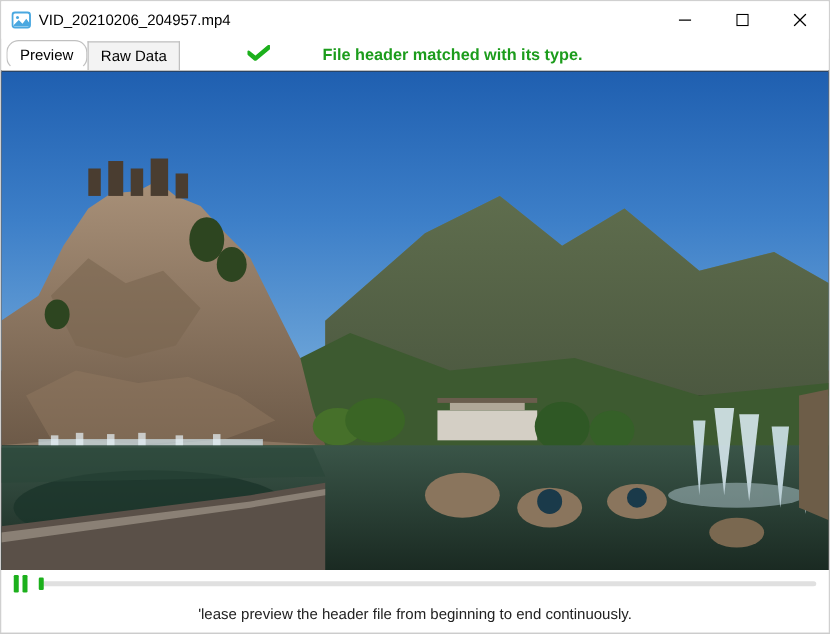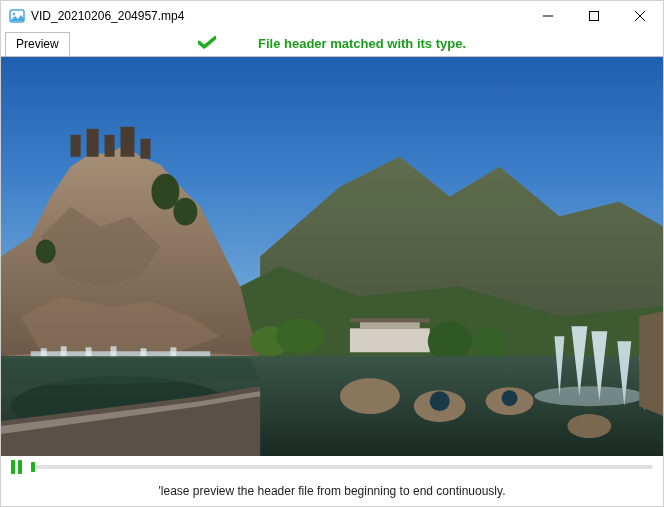--- a/index.html
+++ b/index.html
@@ -59,20 +59,21 @@
     background: #fff;
     border: 1px solid #c0c0c0;
     border-bottom: none;
     cursor: pointer;
     position: relative;
     top: 1px;
   }
   .tab.active {
     border-bottom: 1px solid #fff;
     z-index: 2;
+    border-radius: 10px;
   }
   .tab:not(.active) {
     background: #f3f3f3;
   }
   .status-area {
     position: absolute;
     left: 50%;
     transform: translateX(-50%);
     display: flex;
     align-items: center;
@@ -185,20 +186,21 @@
     <svg viewBox="0 0 10 10">
         <line x1="0" y1="0" x2="10" y2="10" stroke="#000" stroke-width="1"></line>
         <line x1="10" y1="0" x2="0" y2="10" stroke="#000" stroke-width="1"></line>
       </svg>
   </div>
 </div>
 
 <div class="toolbar">
   <div class="tabrow">
     <div class="tab active">Preview</div>
+    <div class="tab">Raw Data</div>
   </div>
   <div class="status-area">
     <span class="check-icon">
       <svg viewBox="0 0 20 14">
           <path d="M1 7 L7 12 L19 2" fill="none" stroke="#1cb01c" stroke-width="4" stroke-linecap="round" stroke-linejoin="round"></path>
         </svg>
     </span>
     <span class="status-text">File header matched with its type.</span>
   </div>
 </div>

